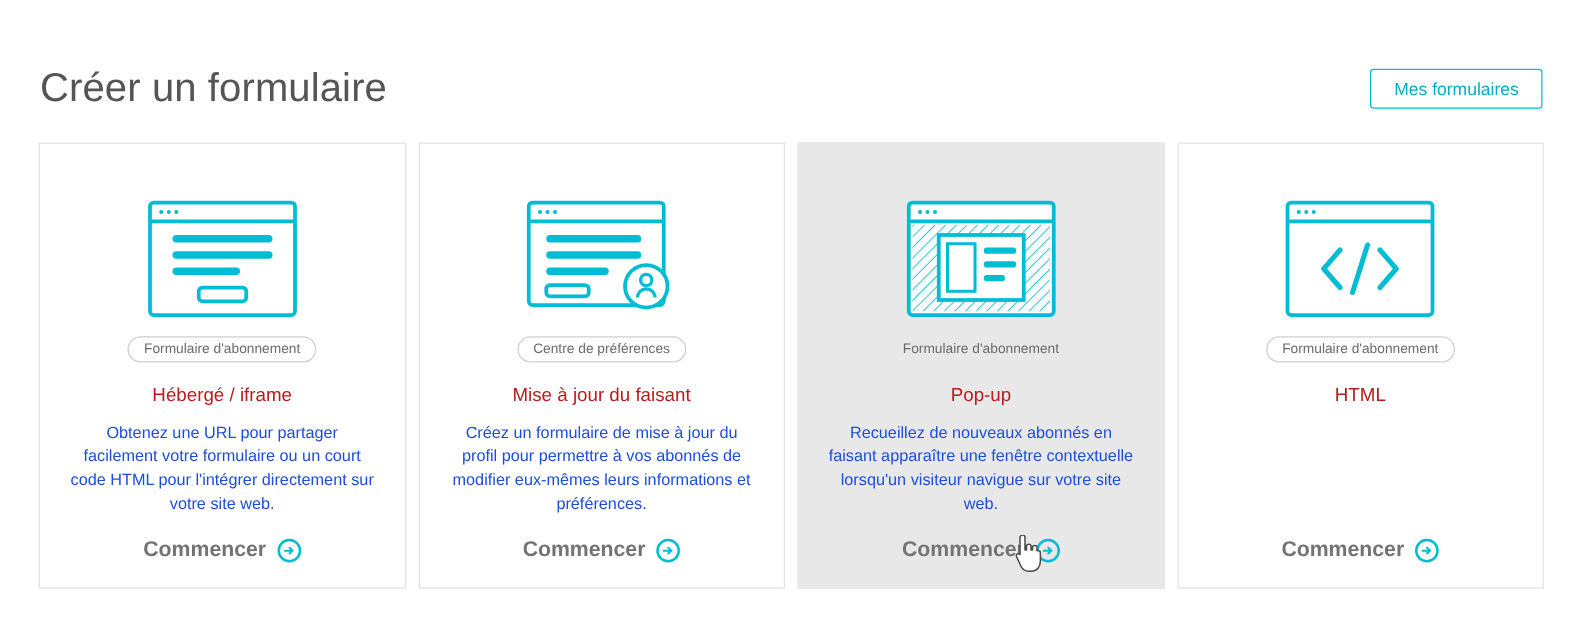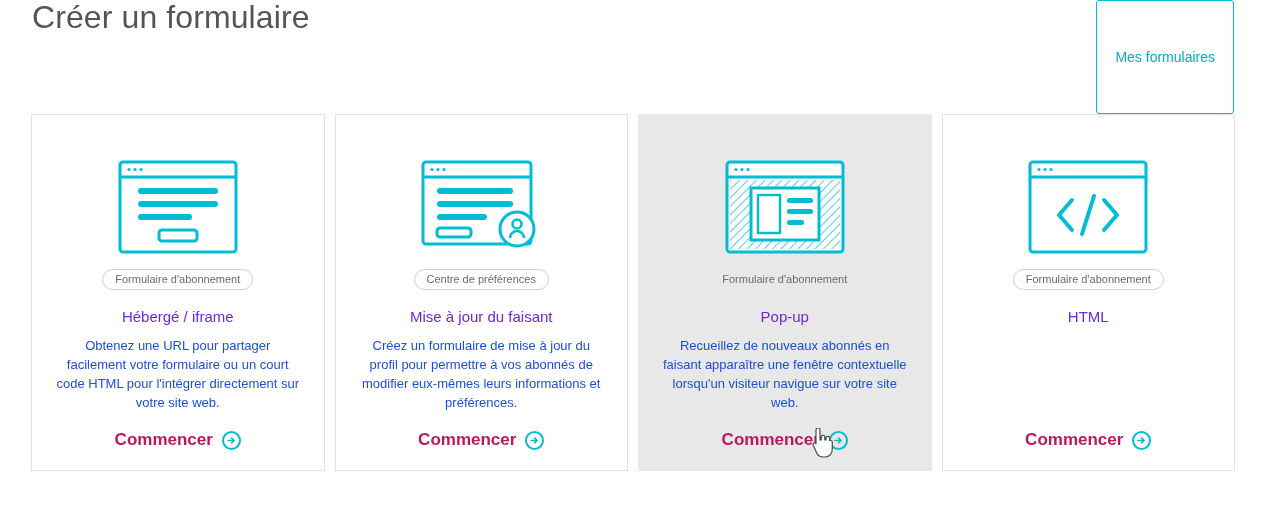--- a/index.html
+++ b/index.html
@@ -17,25 +17,26 @@
   .page {
     position: relative;
     width: 1266px;
     height: 511px;
     background: #ffffff;
   }
 
   
   .header {
     position: absolute;
-    top: 0;
+    top: 14px;
     left: 0;
     width: 1266px;
     height: 114px;
     display: flex;
+    align-items: center;
     justify-content: space-between;
     padding: 0 32px;
   }
 
   .page-title {
     font-size: 32px;
     font-weight: 400;
     color: #555555;
     letter-spacing: 0.1px;
     line-height: 1.1;
@@ -105,42 +106,42 @@
   }
 
   .card.selected .badge {
     border-color: transparent;
     background: transparent;
     color: #6b6b6b;
   }
 
   .card-title {
     font-size: 15px;
-    color: #6d28d9;
+    color: #b91c1c;
     margin: 18px 0 0 0;
     font-weight: 400;
     text-align: center;
   }
 
   .card-desc {
     font-size: 13px;
     color: #1d4ed8;
     line-height: 19px;
     text-align: center;
     margin: 11px 0 0 0;
     max-width: 245px;
   }
 
   .card-cta {
     margin-top: auto;
     padding-top: 18px;
     display: flex;
     align-items: center;
     gap: 9px;
-    color: #be185d;
+    color: #737373;
     font-size: 17px;
     font-weight: bold;
     cursor: pointer;
     position: relative;
   }
 
   .arrow-circle {
     width: 19px;
     height: 19px;
     border: 2px solid #00bcd4;

